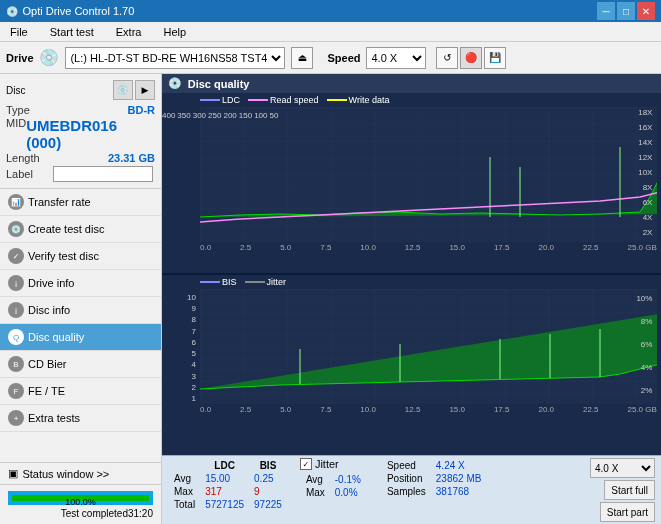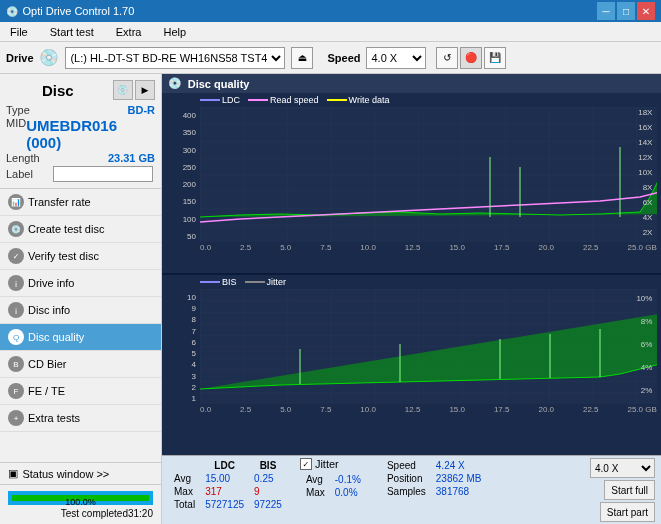--- a/index.html
+++ b/index.html
@@ -121,21 +121,21 @@
     <button class="speed-icon-btn" style="font-size:10px;">💾</button>
   </div>
 </div>
 
 <div class="main">
 
   <div class="left-panel">
 
     <div class="disc-section">
       <div class="disc-header">
-        <span style="font-weight:bold; font-size:15px;margin-left:36px;">Disc</span>
+        <span style="font-weight:normal; font-size:10px;">Disc</span>
         <div style="display:flex; gap:2px;">
           <div class="disc-icon">💿</div>
           <div class="disc-icon" style="cursor:pointer;">▶</div>
         </div>
       </div>
       <div class="disc-info-row">
         <span class="disc-key">Type</span>
         <span class="disc-val">BD-R</span>
       </div>
       <div class="disc-info-row">
@@ -228,21 +228,21 @@
         <div class="legend-item">
           <div class="legend-color read"></div>
           <span>Read speed</span>
         </div>
         <div class="legend-item">
           <div class="legend-color write"></div>
           <span>Write data</span>
         </div>
       </div>
 
-      <div style="position:absolute; left:0; top:18px; width:36px; height:130px; display:flex; flex-direction:column; justify-content:space-between;">
+      <div style="position:absolute; left:0; top:18px; width:36px; height:130px; display:flex; flex-direction:row; justify-content:space-between;">
         <span style="color:#ccc;font-size:8px;text-align:right;padding-right:2px;">400</span>
         <span style="color:#ccc;font-size:8px;text-align:right;padding-right:2px;">350</span>
         <span style="color:#ccc;font-size:8px;text-align:right;padding-right:2px;">300</span>
         <span style="color:#ccc;font-size:8px;text-align:right;padding-right:2px;">250</span>
         <span style="color:#ccc;font-size:8px;text-align:right;padding-right:2px;">200</span>
         <span style="color:#ccc;font-size:8px;text-align:right;padding-right:2px;">150</span>
         <span style="color:#ccc;font-size:8px;text-align:right;padding-right:2px;">100</span>
         <span style="color:#ccc;font-size:8px;text-align:right;padding-right:2px;">50</span>
       </div>
 

